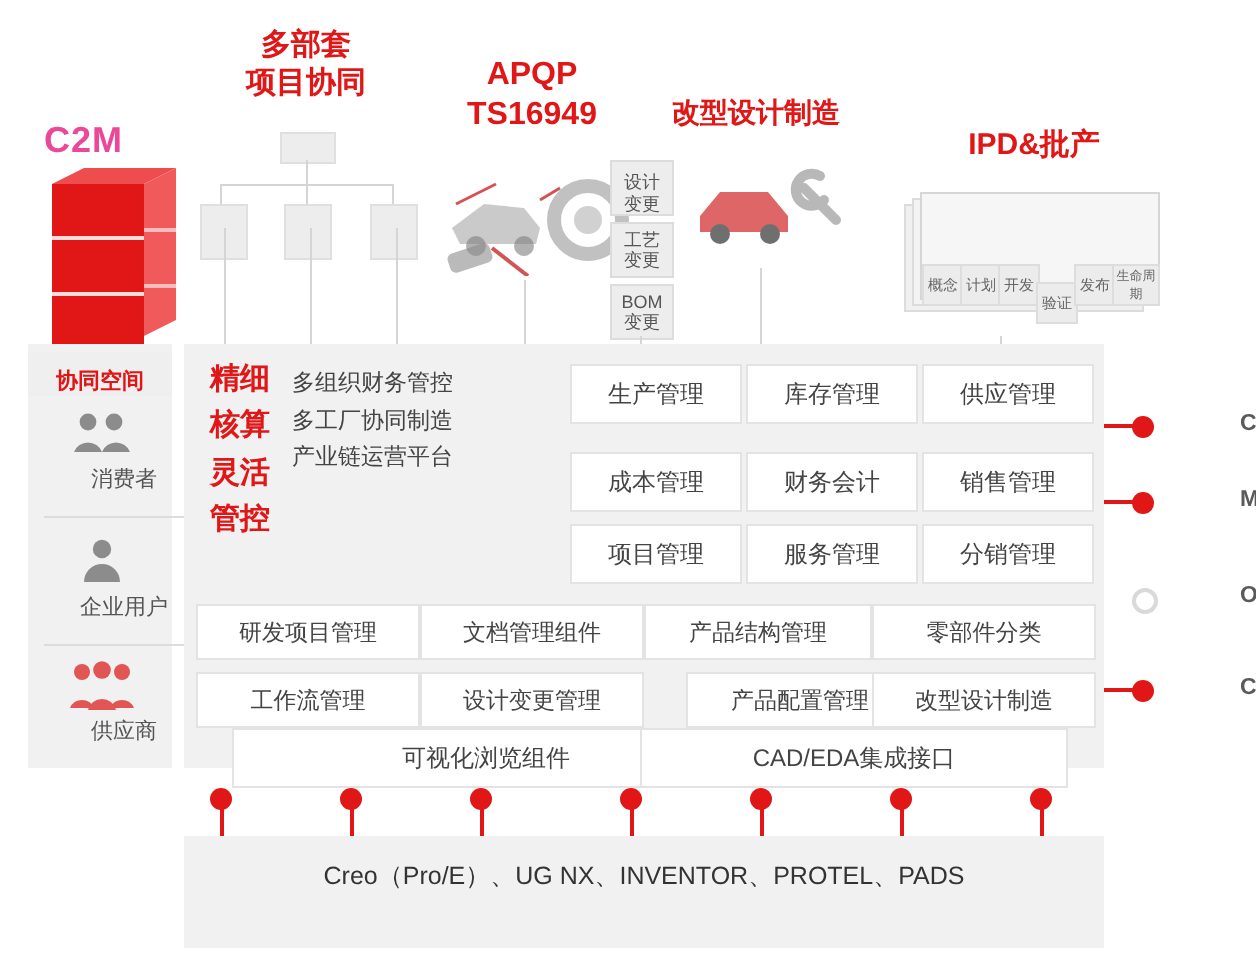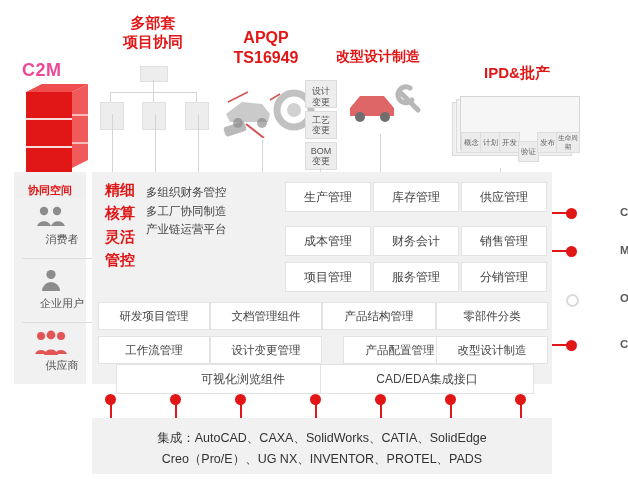--- a/index.html
+++ b/index.html
@@ -274,15 +274,14 @@
 <div class="bdot" style="left:310px;top:394px;"></div>
 <div class="bline" style="left:380px;top:398px;height:20px;"></div>
 <div class="bdot" style="left:375px;top:394px;"></div>
 <div class="bline" style="left:450px;top:398px;height:20px;"></div>
 <div class="bdot" style="left:445px;top:394px;"></div>
 <div class="bline" style="left:520px;top:398px;height:20px;"></div>
 <div class="bdot" style="left:515px;top:394px;"></div>
 
 <div class="abs" id="bottom-bar"></div>
 <div class="abs" id="bottom-text">
-  <div>集成：AutoCAD、CAXA、SolidWorks、CATIA、SolidEdge</div>
   <div>Creo（Pro/E）、UG NX、INVENTOR、PROTEL、PADS</div>
 </div>
 
 </body></html>

